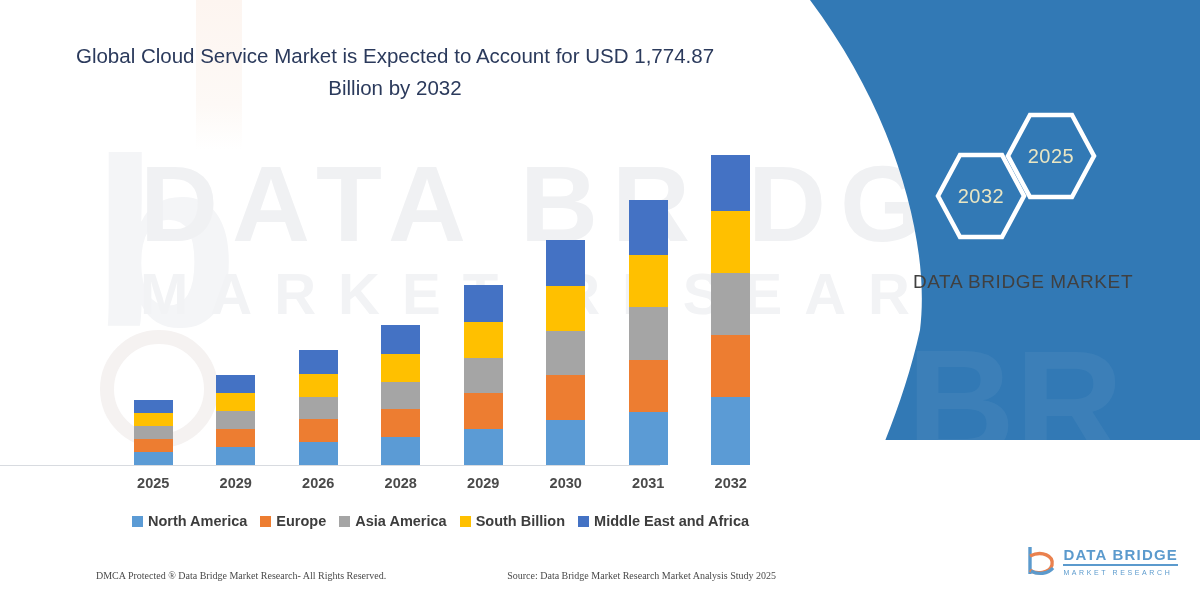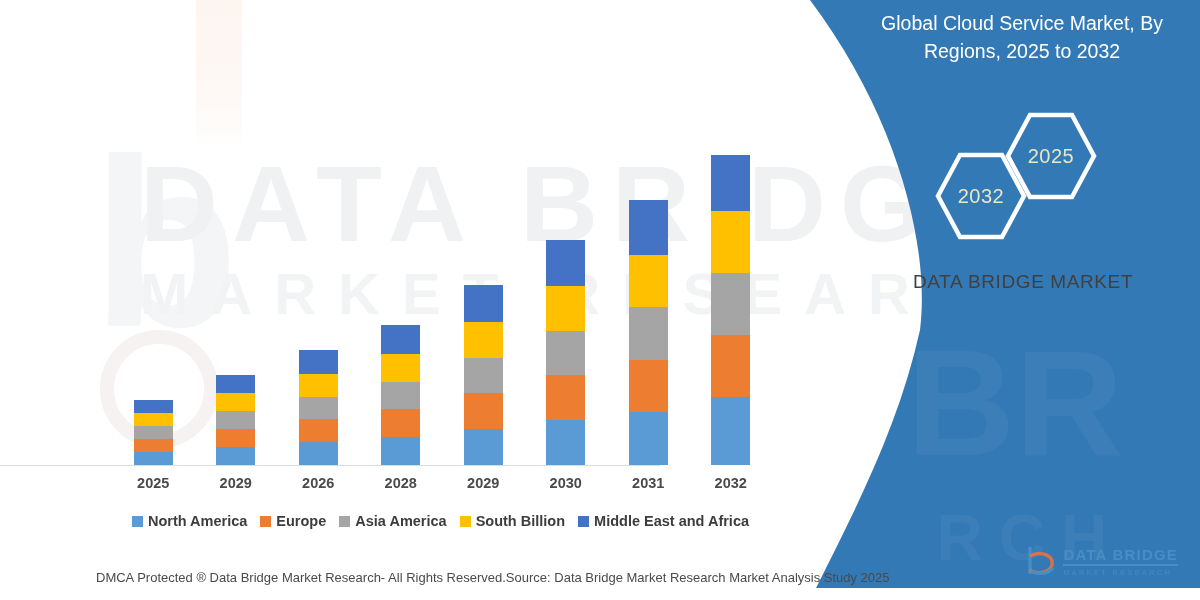--- a/index.html
+++ b/index.html
@@ -63,21 +63,21 @@
     left:196px; top:0px;
     width:46px; height:150px;
     background:linear-gradient(180deg,#fdf5f0,#fdf9f6 70%,#ffffff);
     z-index:0;
   }
 
   
   #blue-panel {
     position:absolute;
     right:0; top:0;
-    width:420px; height:588px;
+    width:420px; height:440px;
     z-index:2;
     overflow:hidden;
   }
   #blue-panel svg { display:block; }
 
   
   .panel-title {
     position:absolute;
     right:18px; top:10px;
     width:320px;
@@ -210,37 +210,38 @@
   #footer {
     position:absolute;
     left:96px; top:570px;
     width:680px;
     display:flex;
     justify-content:space-between;
     align-items:center;
     z-index:3;
   }
   #footer span {
-    font-family:Liberation Sans, sans-serif;
-    font-size:13px;
+    font-family:Liberation Serif, serif;
+    font-size:10px;
     color:#4a4a4a;
     white-space:nowrap;
   }
 </style>
 </head>
 <body>
 
 <div id="stage">
 
   <div class="wm-blush"></div>
   <div class="wm-b">b</div>
   <div class="wm-ring"></div>
   <div class="wm-text">DATA BRIDGE</div>
   <div class="wm-text second">MARKET RESEARCH</div>
 
+  <div id="headline">Global Cloud Service Market is Expected to Account for USD 1,774.87 Billion by 2032</div>
 
   <div id="chart">
     <div id="plot">
         <div class="bar-slot">
           <div class="bar">
             <div class="seg" title="Middle East and Africa 2025: 74" style="background: rgb(68, 114, 196); height: 12.93px;"></div>
             <div class="seg" title="South America 2025: 74" style="background: rgb(255, 192, 0); height: 12.93px;"></div>
             <div class="seg" title="Asia Pacific 2025: 74" style="background: rgb(165, 165, 165); height: 12.93px;"></div>
             <div class="seg" title="Europe 2025: 74" style="background: rgb(237, 125, 49); height: 12.93px;"></div>
             <div class="seg" title="North America 2025: 76" style="background: rgb(91, 155, 213); height: 13.28px;"></div>
@@ -354,21 +355,20 @@
   <div id="blue-panel">
     <svg width="420" height="600" viewBox="0 0 420 600" aria-hidden="true">
       <path id="panel-shape" d="M 30 0 L 420 0 L 420 600 L 30 600
                C 70 520, 118 430, 140 330
                C 150 250, 120 120, 30 0 Z" fill="#3279b5"></path>
       <text x="235" y="455" text-anchor="middle" font-family="Liberation Sans, sans-serif" font-size="150" font-weight="bold" fill="rgba(255,255,255,0.05)">BR</text>
       <text x="250" y="560" text-anchor="middle" font-family="Liberation Sans, sans-serif" font-size="64" font-weight="bold" letter-spacing="16" fill="rgba(255,255,255,0.05)">RCH</text>
     </svg>
   </div>
 
-  <div class="panel-title">Global Cloud Service Market, By Regions, 2025 to 2032</div>
 
   <div class="hexwrap" style="left:935px; top:150px; width:92px; height:92px;">
     <svg width="92" height="92" viewBox="0 0 92 92">
       <polygon points="25,5 67,5 89,46 67,87 25,87 3,46" fill="none" stroke="#ffffff" stroke-width="4.5"></polygon>
     </svg>
     <div class="hex-label">2032</div>
   </div>
 
   <div class="hexwrap" style="left:1005px; top:110px; width:92px; height:92px;">
     <svg width="92" height="92" viewBox="0 0 92 92">

